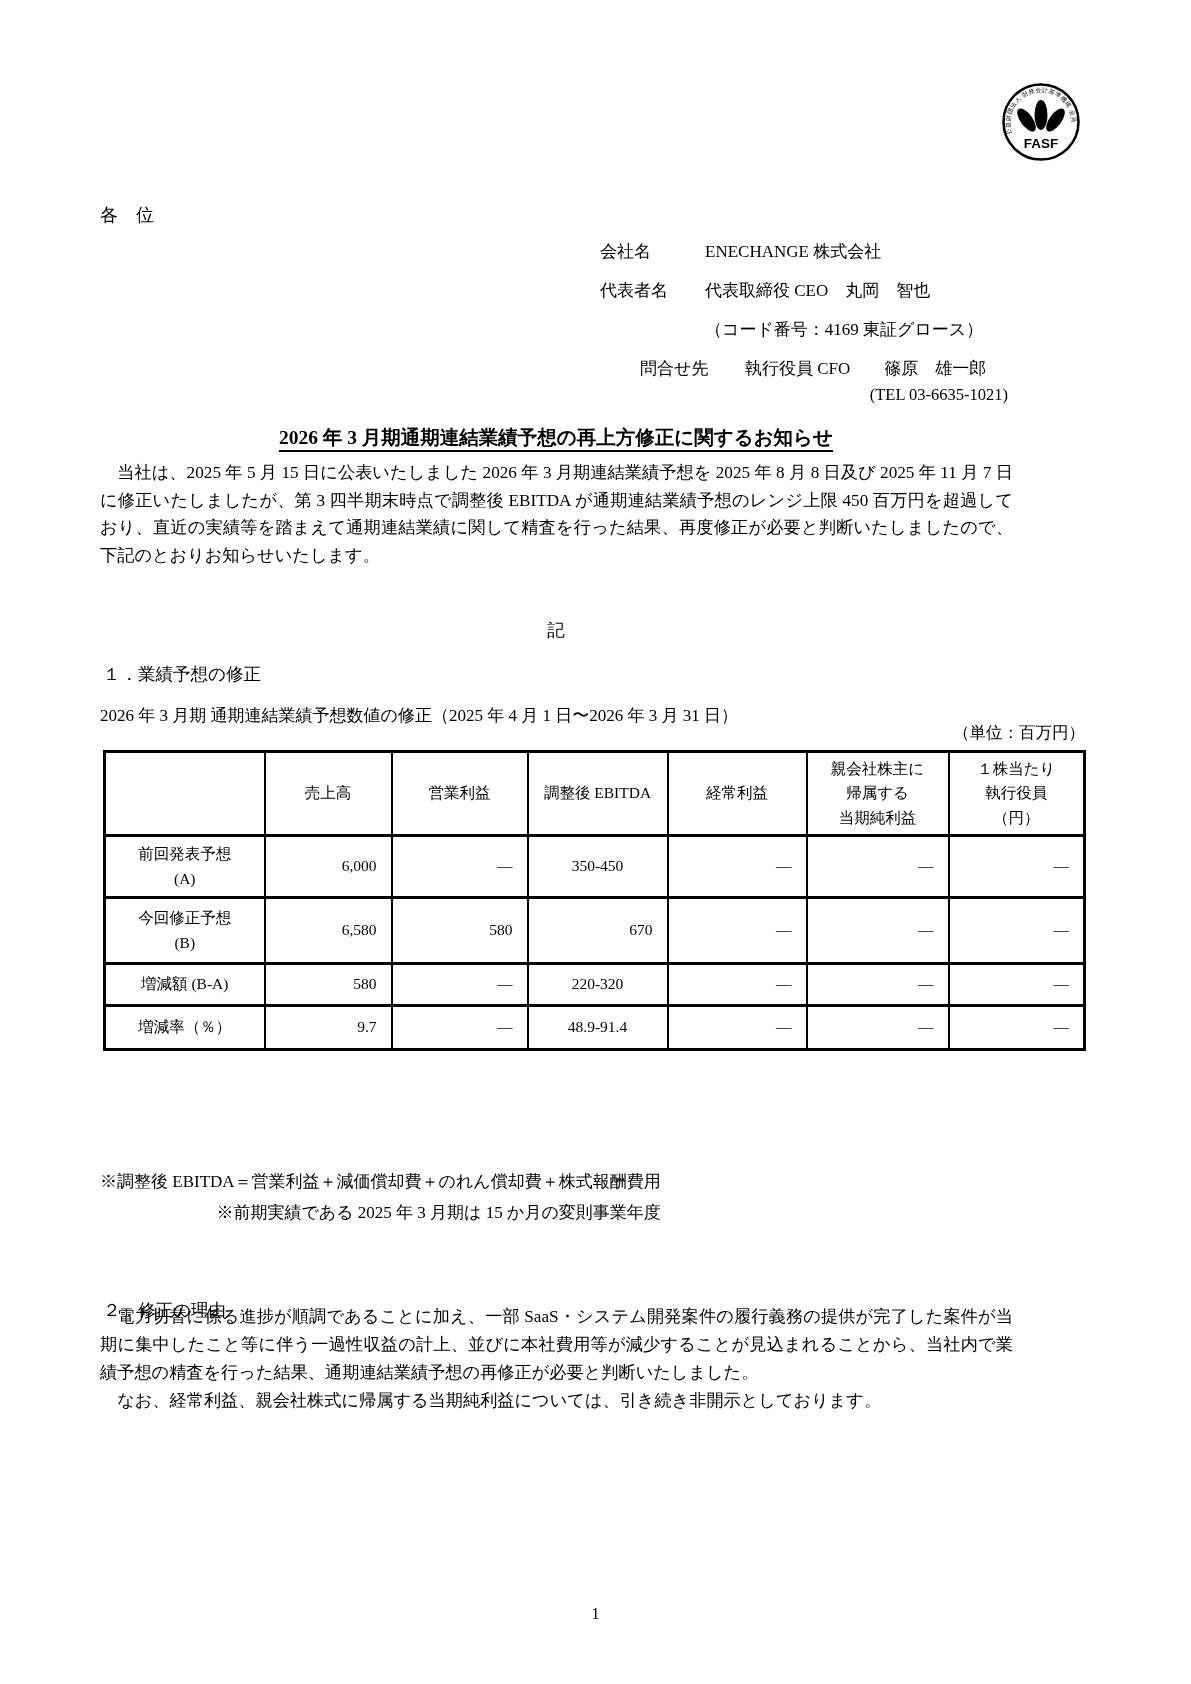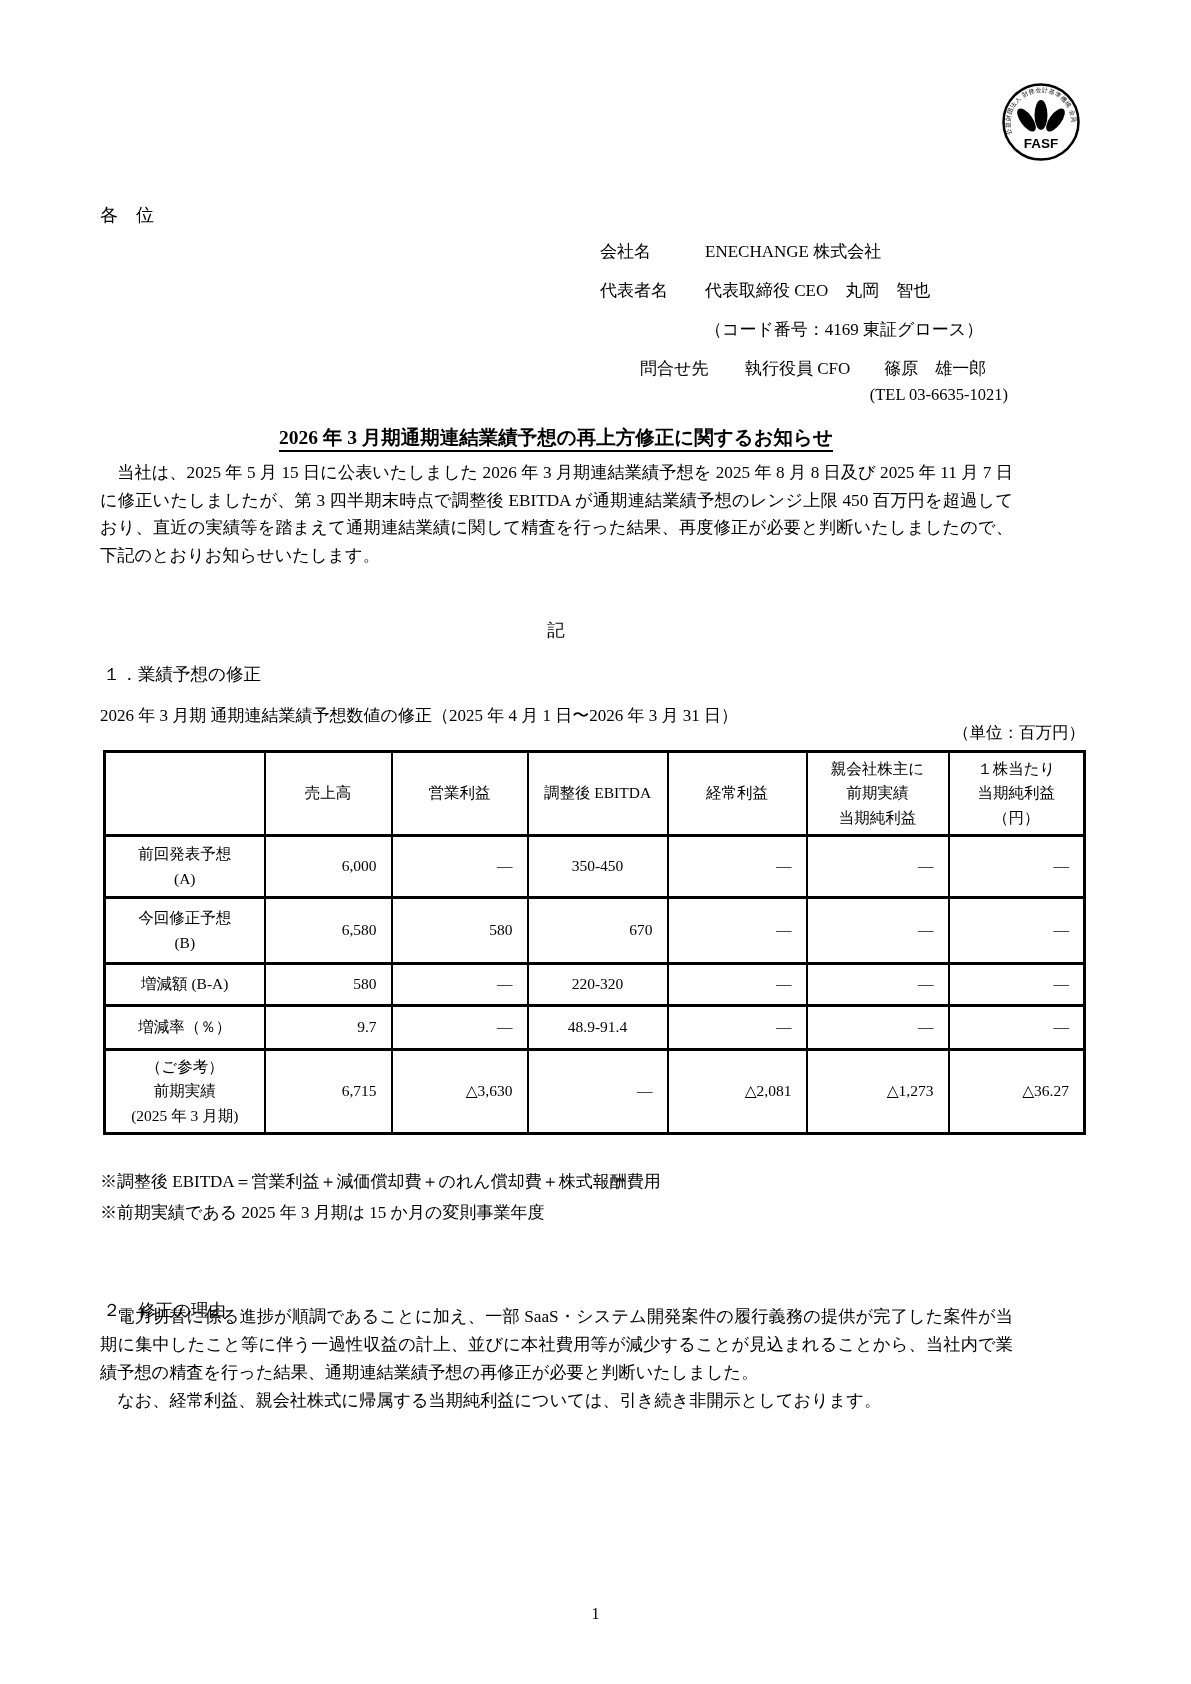--- a/index.html
+++ b/index.html
@@ -45,21 +45,21 @@
   thead tr{height:84px;}
   tbody tr:nth-child(1){height:62px;}
   tbody tr:nth-child(2){height:66px;}
   tbody tr:nth-child(3){height:42px;}
   tbody tr:nth-child(4){height:44px;}
   tbody tr:nth-child(5){height:84px;}
   td.lbl,th{text-align:center;}
   td.num{text-align:right;padding-right:14px;}
   td.rng{text-align:center;}
 
-  .notes{left:100px;top:1166px;font-size:17px;line-height:31px;}
+  .notes{left:100px;top:1166px;font-size:17px;line-height:31px;text-align:right;}
   .s2-heading{left:103px;top:1298px;font-size:17.5px;}
   .s2-body{left:100px;top:1303px;width:913px;font-size:17.2px;line-height:28px;text-align:justify;}
   .s2-body p{margin:0;}
   .closing{left:100px;top:1428px;width:960px;text-align:right;font-size:17.5px;}
   .page-num{left:0;top:1605px;width:1191px;text-align:center;font-size:16px;}
 
   .fasf-logo{left:1001px;top:82px;width:80px;height:80px;}
 </style>
 </head>
 <body>
@@ -119,24 +119,24 @@
           <col style="width:136px">
       </colgroup>
       <thead>
         <tr id="fc-head-row">
             <th></th>
             <th>売上高</th>
             <th>営業利益</th>
             <th>調整後 EBITDA</th>
             <th>経常利益</th>
             <th>親会社株主に
-前期実績
+帰属する
 当期純利益</th>
             <th>１株当たり
-当期純利益
+執行役員
 （円）</th>
           </tr>
       </thead>
       <tbody id="fc-body">
           <tr>
             <td class="lbl">前回発表予想
 (A)</td>
             <td class="num">6,000</td>
             <td class="num">―</td>
             <td class="rng">350-450</td>
@@ -165,31 +165,20 @@
           </tr>
           <tr>
             <td class="lbl">増減率（％）</td>
             <td class="num">9.7</td>
             <td class="num">―</td>
             <td class="rng">48.9-91.4</td>
             <td class="num">―</td>
             <td class="num">―</td>
             <td class="num">―</td>
           </tr>
-          <tr>
-            <td class="lbl">（ご参考）
-前期実績
-(2025 年 3 月期)</td>
-            <td class="num">6,715</td>
-            <td class="num">△3,630</td>
-            <td class="num">―</td>
-            <td class="num">△2,081</td>
-            <td class="num">△1,273</td>
-            <td class="num">△36.27</td>
-          </tr>
         </tbody>
     </table>
   </div>
 
   <div class="abs notes">
     <div>※調整後 EBITDA＝営業利益＋減価償却費＋のれん償却費＋株式報酬費用</div>
     <div>※前期実績である 2025 年 3 月期は 15 か月の変則事業年度</div>
   </div>
 
   <div class="abs s2-heading">２．修正の理由</div>

